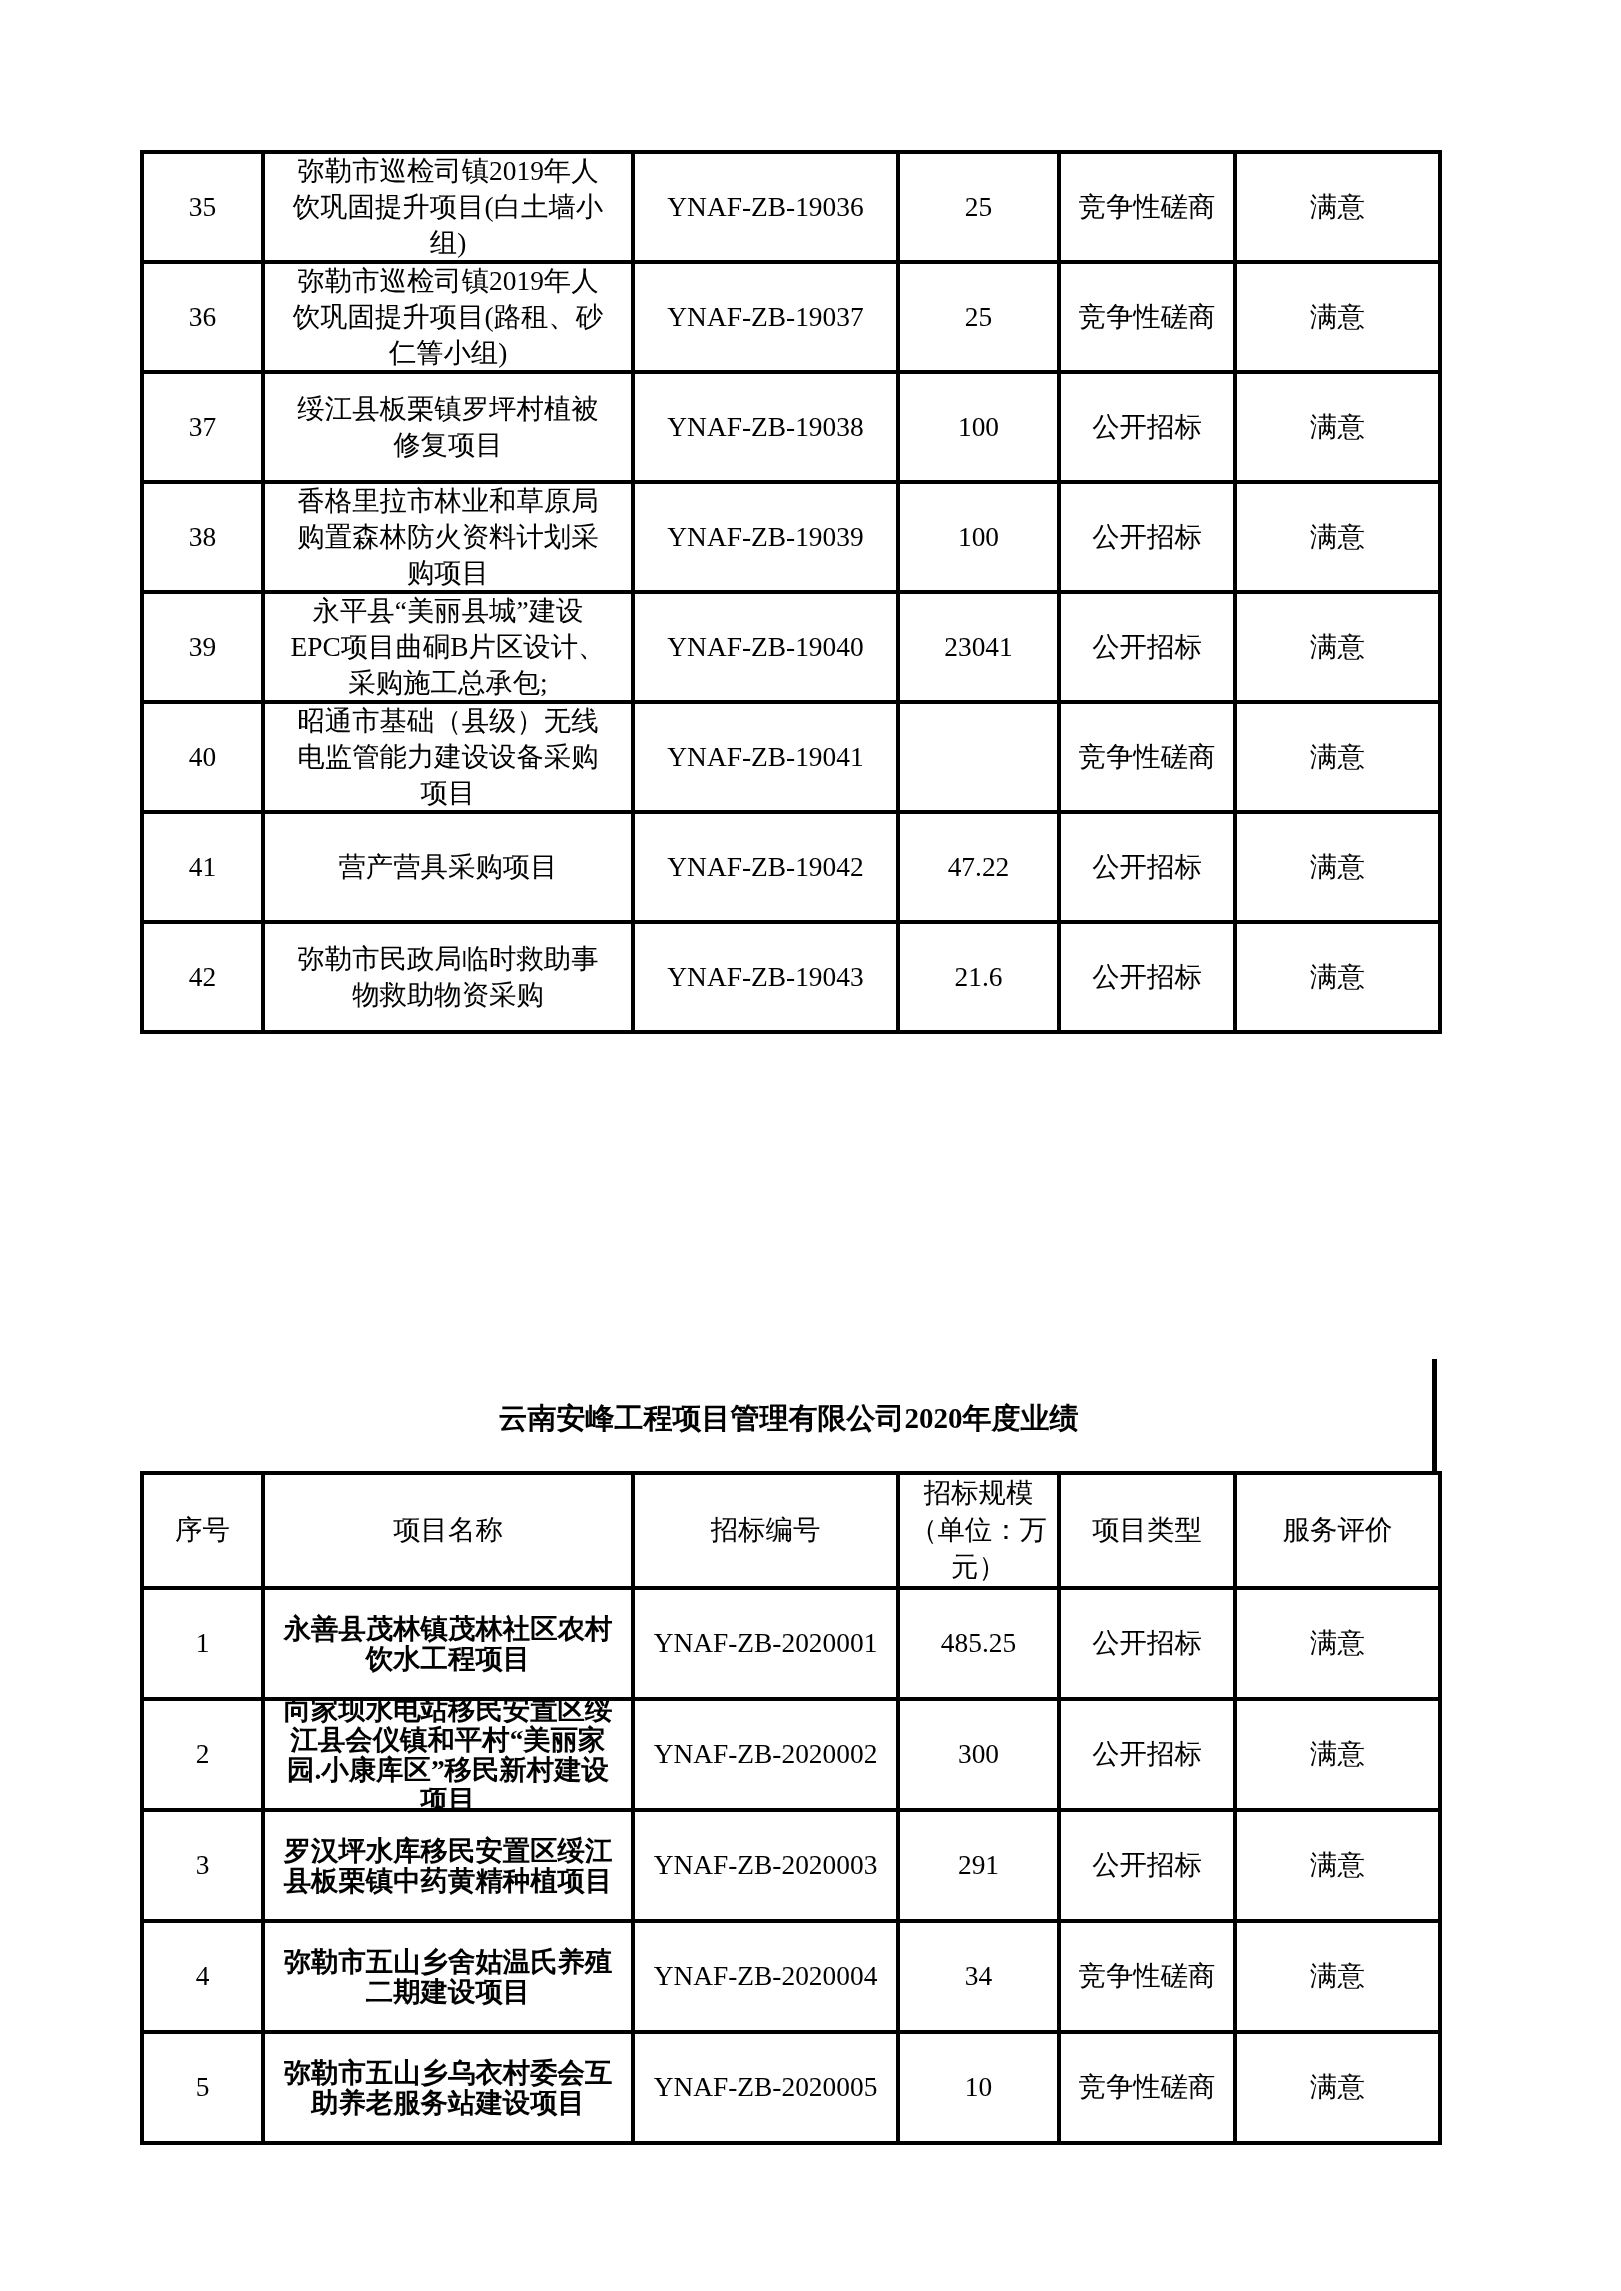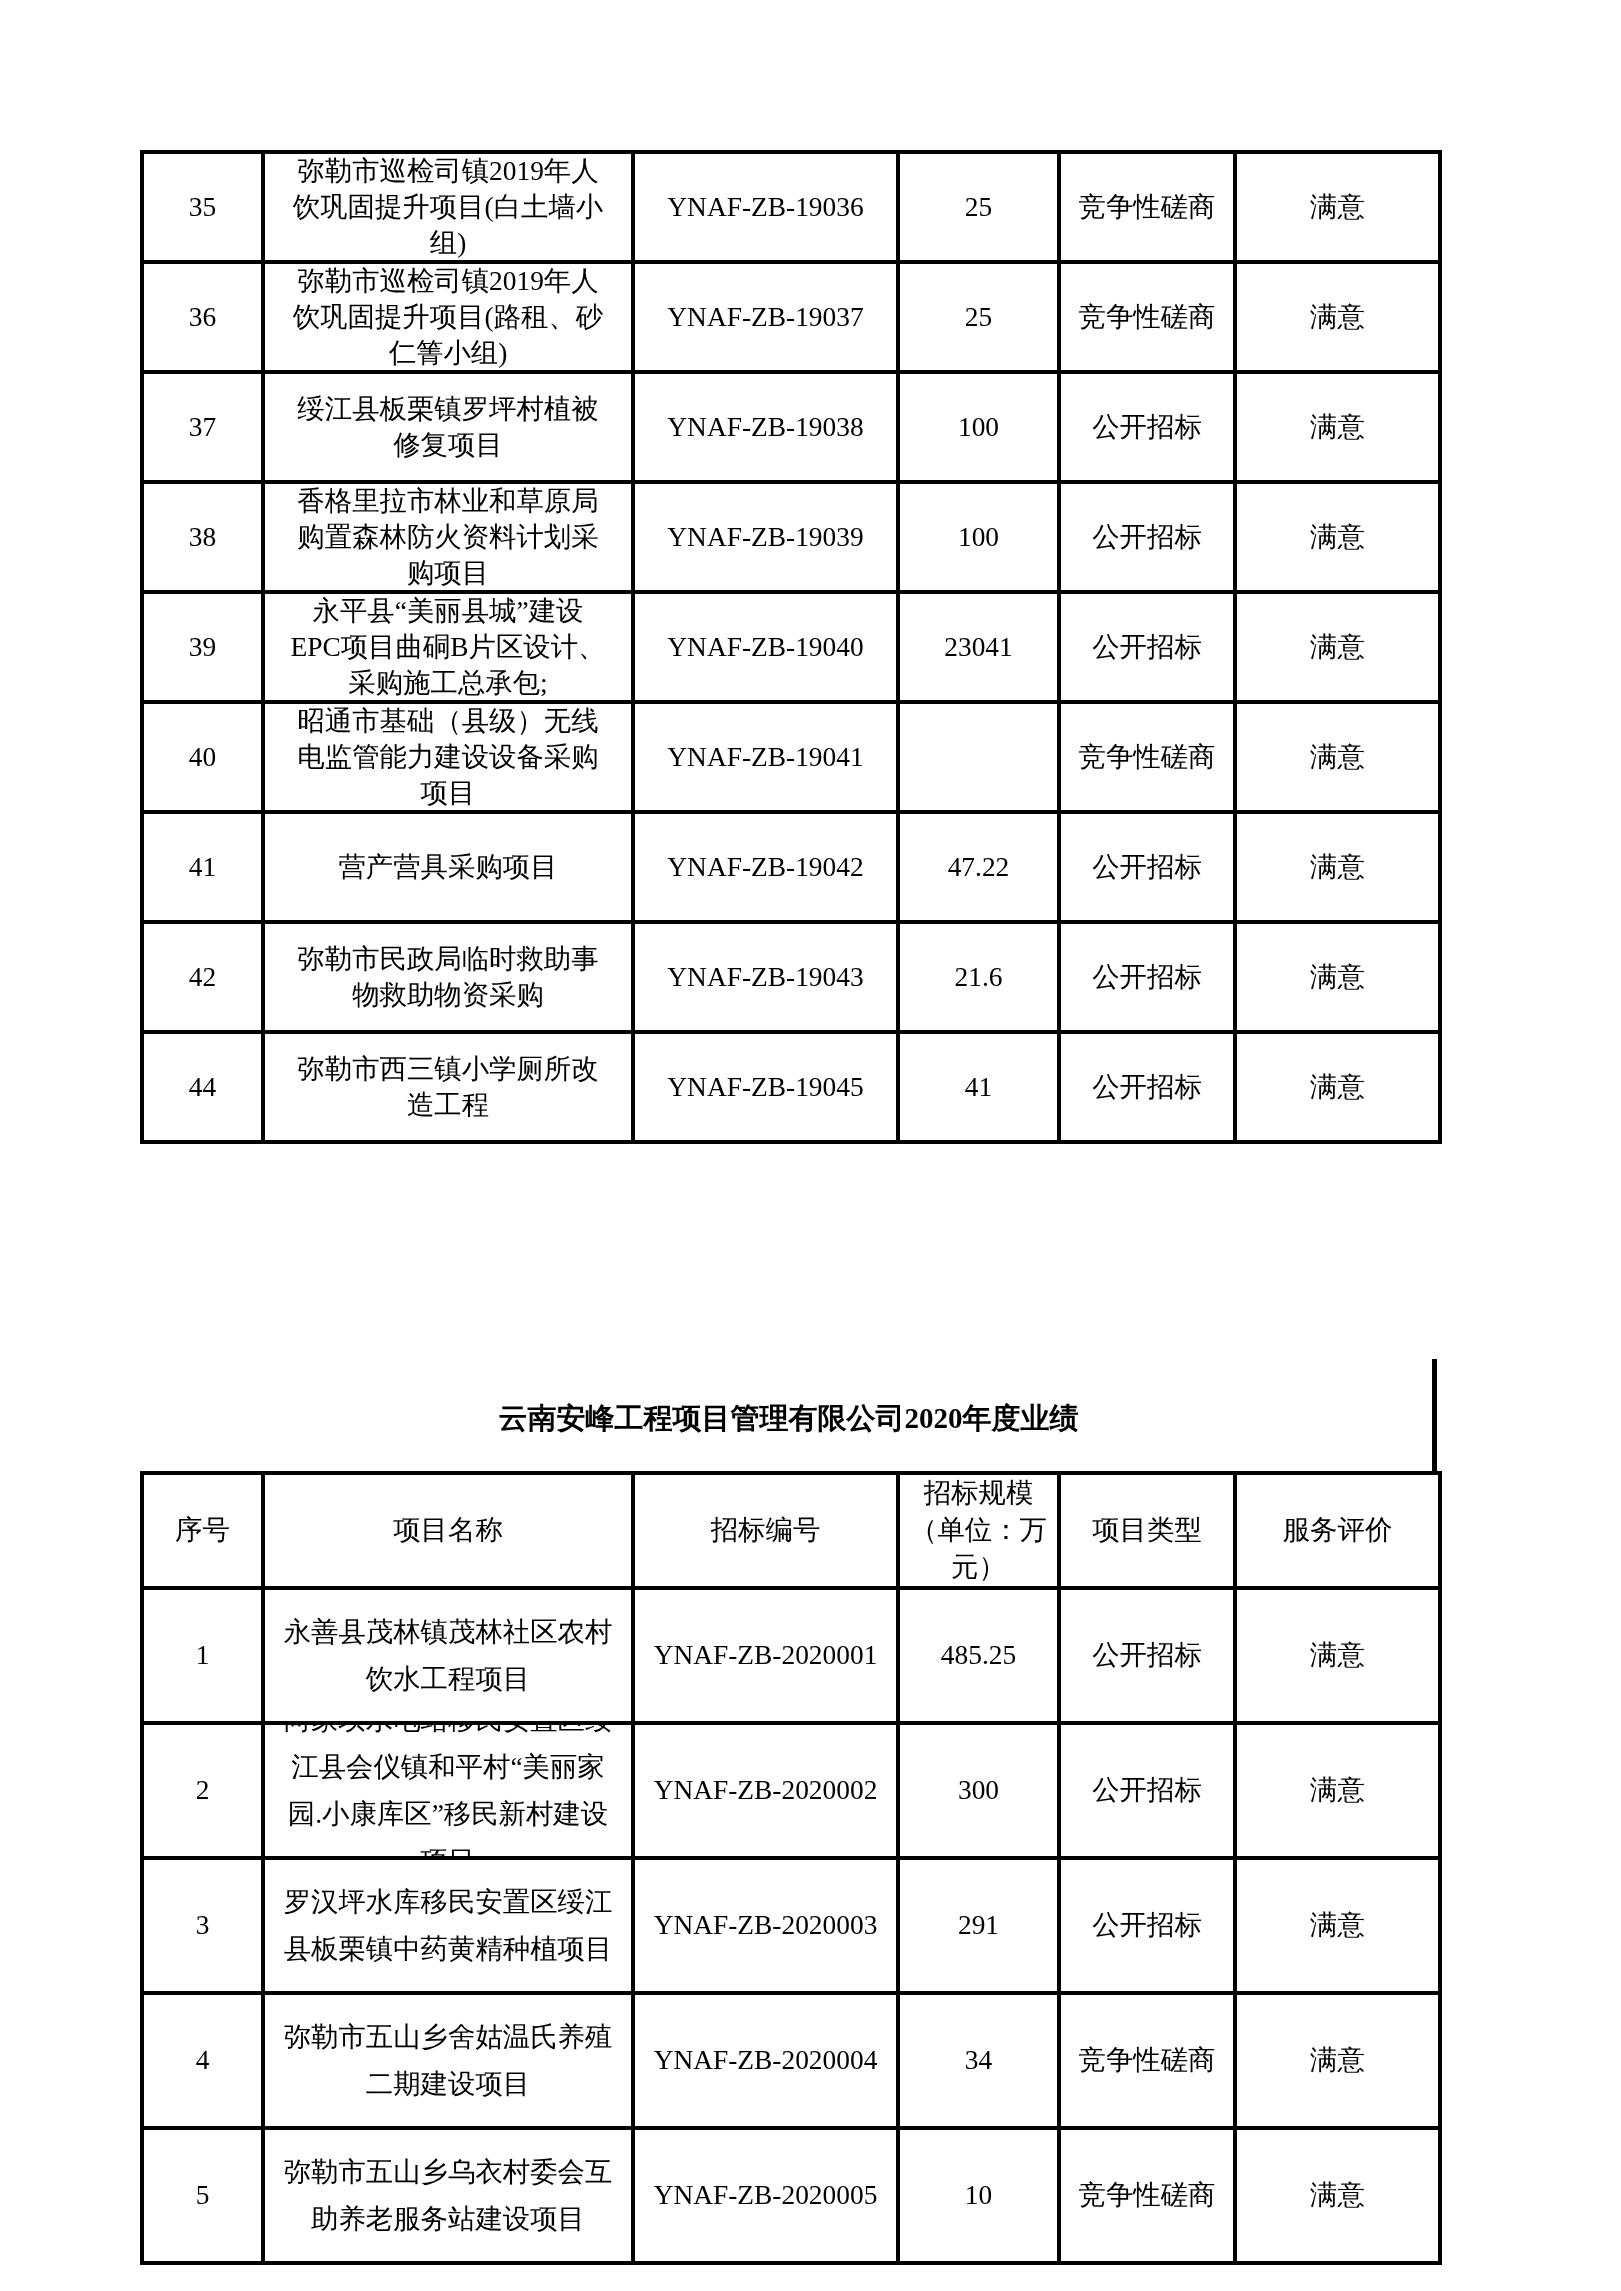--- a/index.html
+++ b/index.html
@@ -22,21 +22,21 @@
   #table-2020 tr{height:111px;}
   #table-2020 tr.hdr-row{height:112px;}
   .pre{white-space:pre-line;word-break:break-all;}
   
   .cw{
     display:flex;align-items:center;justify-content:center;
     overflow:hidden;white-space:pre-line;word-break:break-all;
     width:100%;
   }
   #table-2019 .cw{height:106px;line-height:36px;text-align:center;}
-  #table-2020 .cw{height:131px;line-height:47px;}
+  #table-2020 .cw{height:107px;line-height:30px;font-weight:bold;}
   #table-2020 td{line-height:37px;}
   .doc-title{
     position:absolute;left:140px;top:1396px;width:1297px;
     text-align:center;font-size:29px;font-weight:bold;line-height:45px;
   }
   .stray-vline{
     position:absolute;left:1432px;top:1359px;width:4.9px;height:112px;
     background:#000;
   }
   col.c-seq{width:121px;}
@@ -141,31 +141,20 @@
       <td>满意</td>
     </tr>
     <tr>
       <td>42</td>
       <td>
           <div class="cw">弥勒市民政局临时救助事
 物救助物资采购</div>
         </td>
       <td>YNAF-ZB-19043</td>
       <td>21.6</td>
-      <td>公开招标</td>
-      <td>满意</td>
-    </tr>
-    <tr>
-      <td>44</td>
-      <td>
-          <div class="cw">弥勒市西三镇小学厕所改
-造工程</div>
-        </td>
-      <td>YNAF-ZB-19045</td>
-      <td>41</td>
       <td>公开招标</td>
       <td>满意</td>
     </tr>
   </tbody>
 </table>
 
 <div class="doc-title">云南安峰工程项目管理有限公司2020年度业绩</div>
 
 <div class="stray-vline"></div>
 

